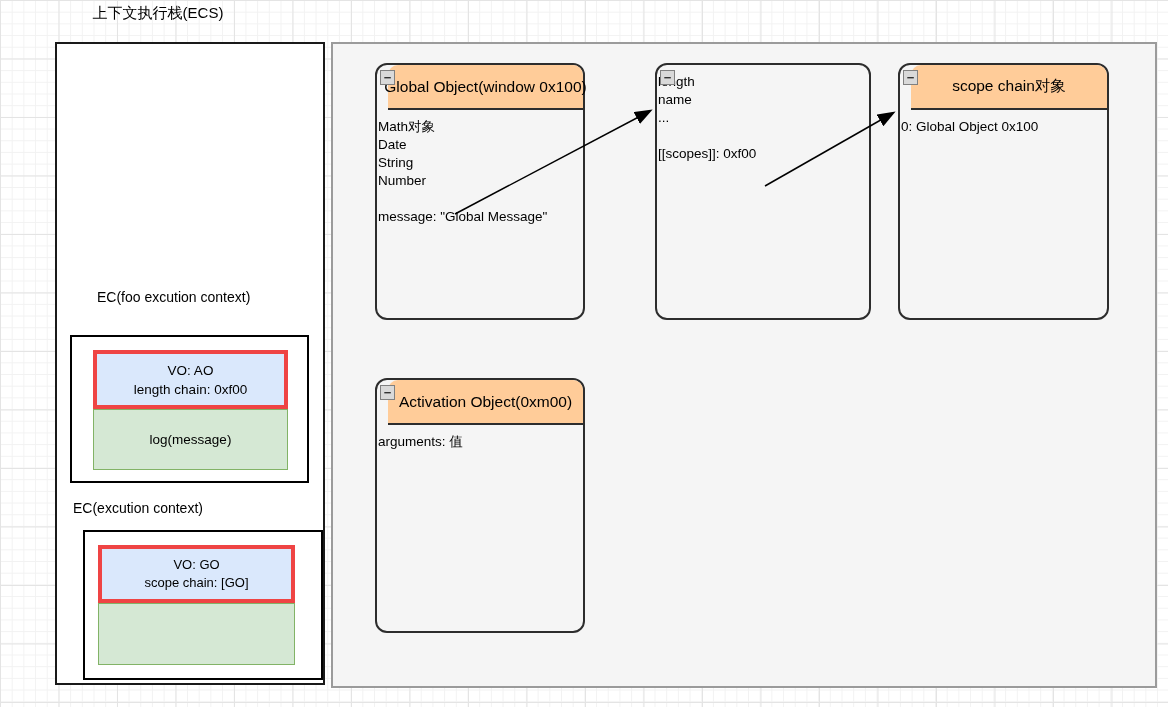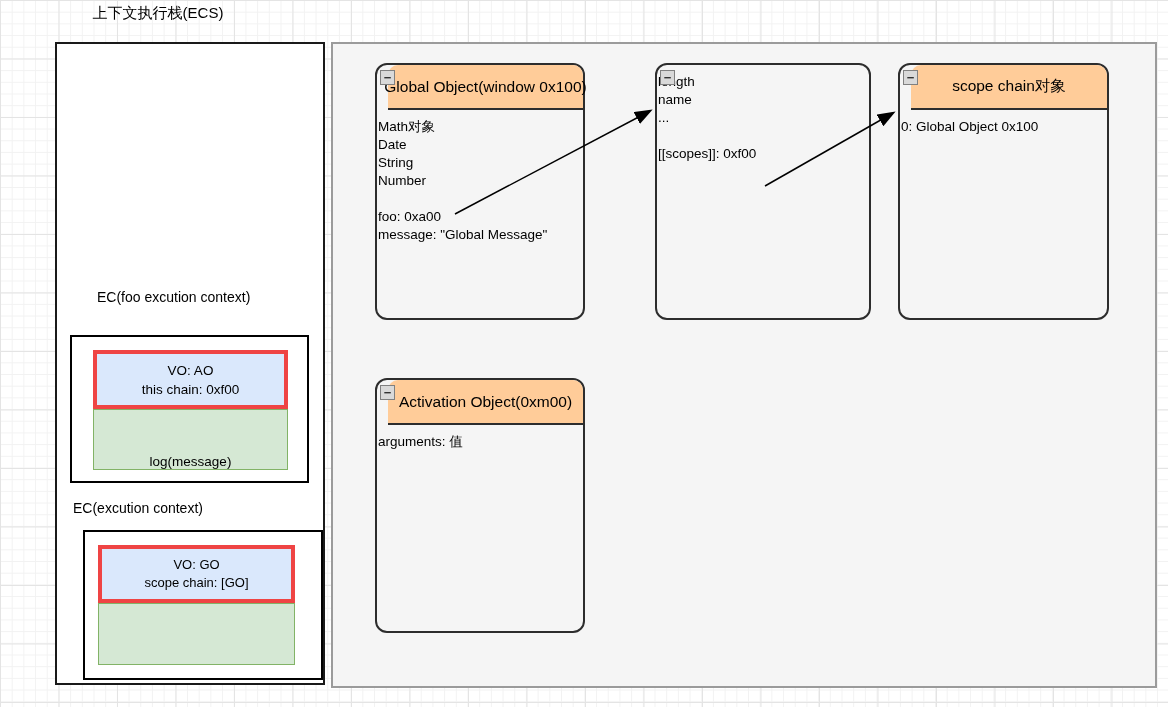--- a/index.html
+++ b/index.html
@@ -43,21 +43,21 @@
   .vo-box {
     background:#dae8fc; border:4px solid #ef4444;
     text-align:center; font-size:13.5px; line-height:19px;
     display:flex; flex-direction:column; justify-content:center;
   }
   .vo-box-foo    { left:21px; top:13px; width:195px; height:59px; }
   .vo-box-global { left:13px; top:13px; width:197px; height:58px; line-height:18px; font-size:13px; }
 
   .code-box {
     background:#d5e8d4; border:1px solid #82b366;
-    display:flex; align-items:flex-end; justify-content:center;
+    display:flex; align-items:center; justify-content:center;
     font-size:13.5px;
   }
   .code-box-foo    { left:21px; top:72px; width:195px; height:61px; }
   .code-box-global { left:13px; top:71px; width:197px; height:62px; }
 
   
   .heap-panel {
     left:331px; top:42px; width:826px; height:646px;
     background:#f5f5f5; border:2px solid #9b9b9b;
   }
@@ -99,21 +99,21 @@
 
 <div class="abs canvas-title">上下文执行栈(ECS)</div>
 
 <div class="abs ecs-panel">
 
   <div class="abs ec-label ec-label-foo">EC(foo excution context)</div>
 
   <div class="abs ec-box ec-box-foo">
     <div class="abs vo-box vo-box-foo">
       <div>VO: AO</div>
-      <div>this chain: 0xf00</div>
+      <div>length chain: 0xf00</div>
     </div>
     <div class="abs code-box code-box-foo">
       <span>log(message)</span>
     </div>
   </div>
 
   <div class="abs ec-label ec-label-global">EC(excution context)</div>
 
   <div class="abs ec-box ec-box-global">
     <div class="abs vo-box vo-box-global">
@@ -131,21 +131,20 @@
 
 <div class="card card-global">
   <div class="collapse-icon">−</div>
   <div class="card-header">Global Object(window 0x100)</div>
   <div class="card-body">
     <div class="card-line">Math对象</div>
     <div class="card-line">Date</div>
     <div class="card-line">String</div>
     <div class="card-line">Number</div>
     <div class="card-line"></div>
-    <div class="card-line">foo: 0xa00</div>
     <div class="card-line">message: "Global Message"</div>
   </div>
 </div>
 
 <div class="card card-function">
   <div class="collapse-icon">−</div>
   <div class="card-body">
     <div class="card-line">length</div>
     <div class="card-line">name</div>
     <div class="card-line">...</div>

